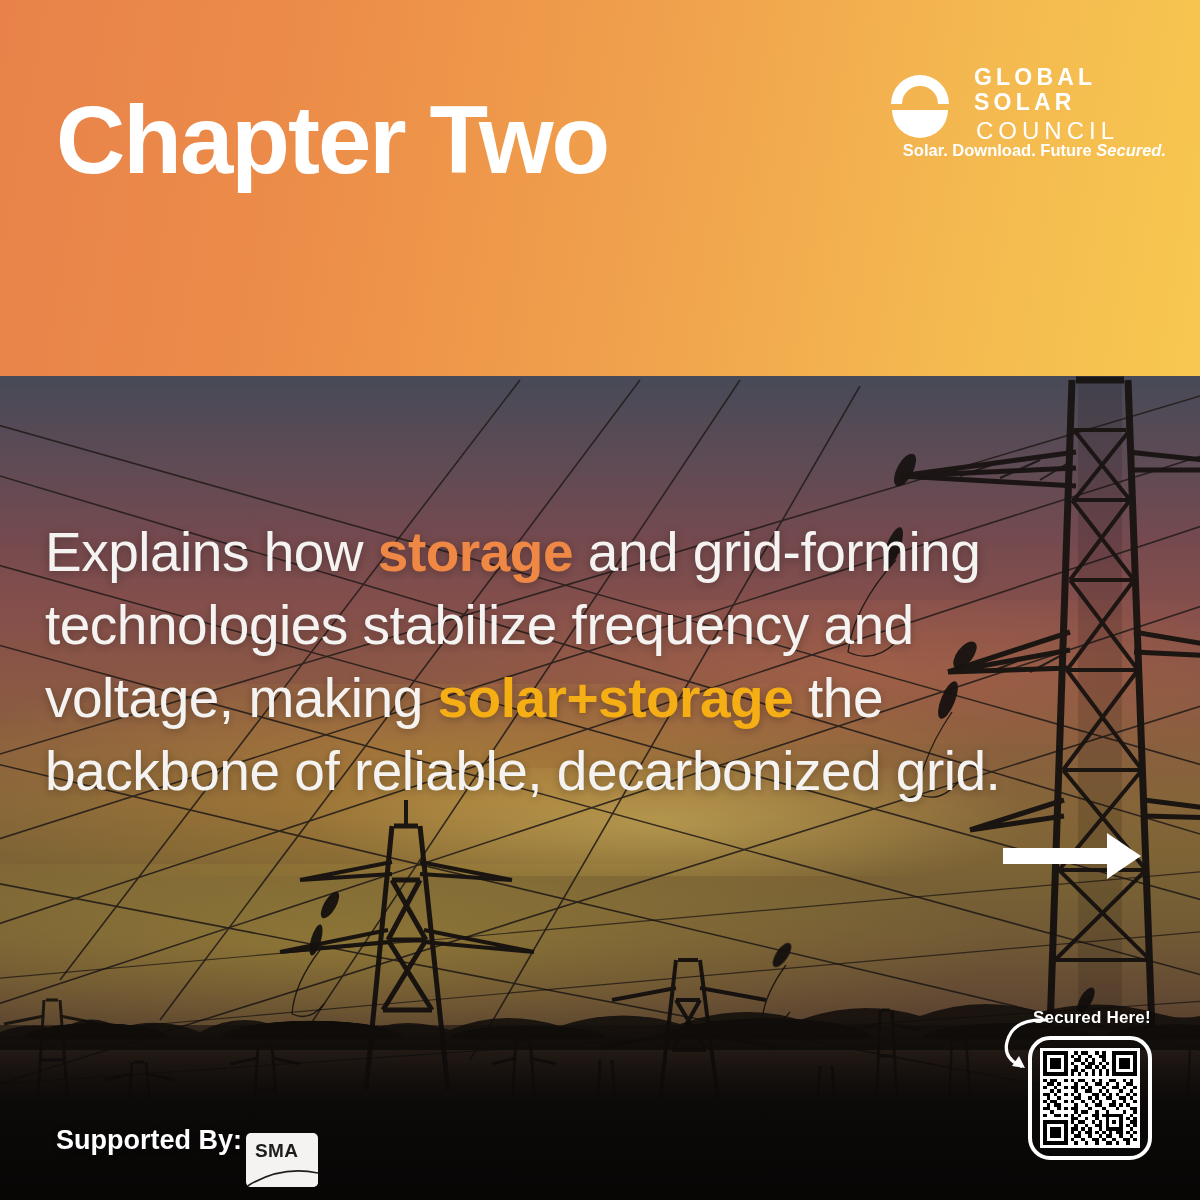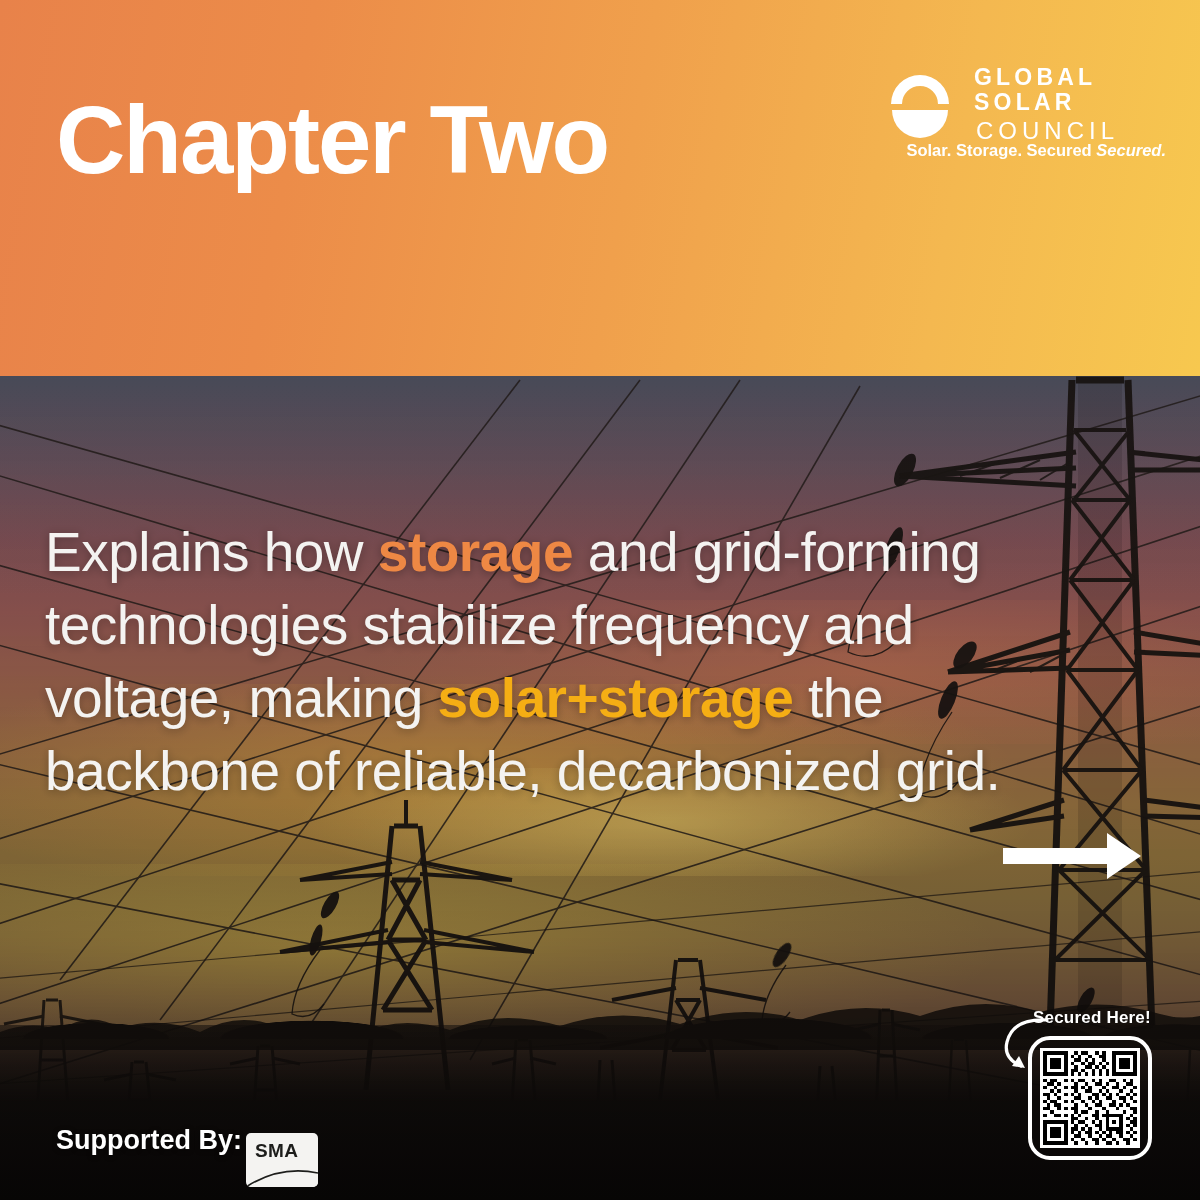--- a/index.html
+++ b/index.html
@@ -266,21 +266,21 @@
             <path d="M34 5 A29 29 0 0 0 5 34 L16 34 A18 18 0 0 1 52 34 L63 34 A29 29 0 0 0 34 5 Z" fill="#ffffff"></path>
             <path d="M6 40 A28 28 0 0 0 62 40 Z" fill="#ffffff"></path>
           </svg>
         </div>
         <div class="brand-words">
           <div class="brand-l1">GLOBAL SOLAR</div>
           <div class="brand-l2">COUNCIL</div>
         </div>
       </div>
       <div class="brand-tag">
-        <span>Solar. Storage. Secured</span>
+        <span>Solar. Download. Future</span>
         <i>Secured.</i>
       </div>
     </div>
   </div>
 
   <div class="body-copy"><span>Explains how </span><span class="hl-orange">storage</span><span> and grid-forming technologies stabilize frequency and voltage, making </span><span class="hl-amber">solar+storage</span><span> the backbone of reliable, decarbonized grid.</span></div>
 
   <div class="arrow-cta">
     <svg width="140" height="50" viewBox="0 0 140 50">
       <path d="M0 17 H104 V2 L138 25 L104 48 V33 H0 Z" fill="#ffffff"></path>

